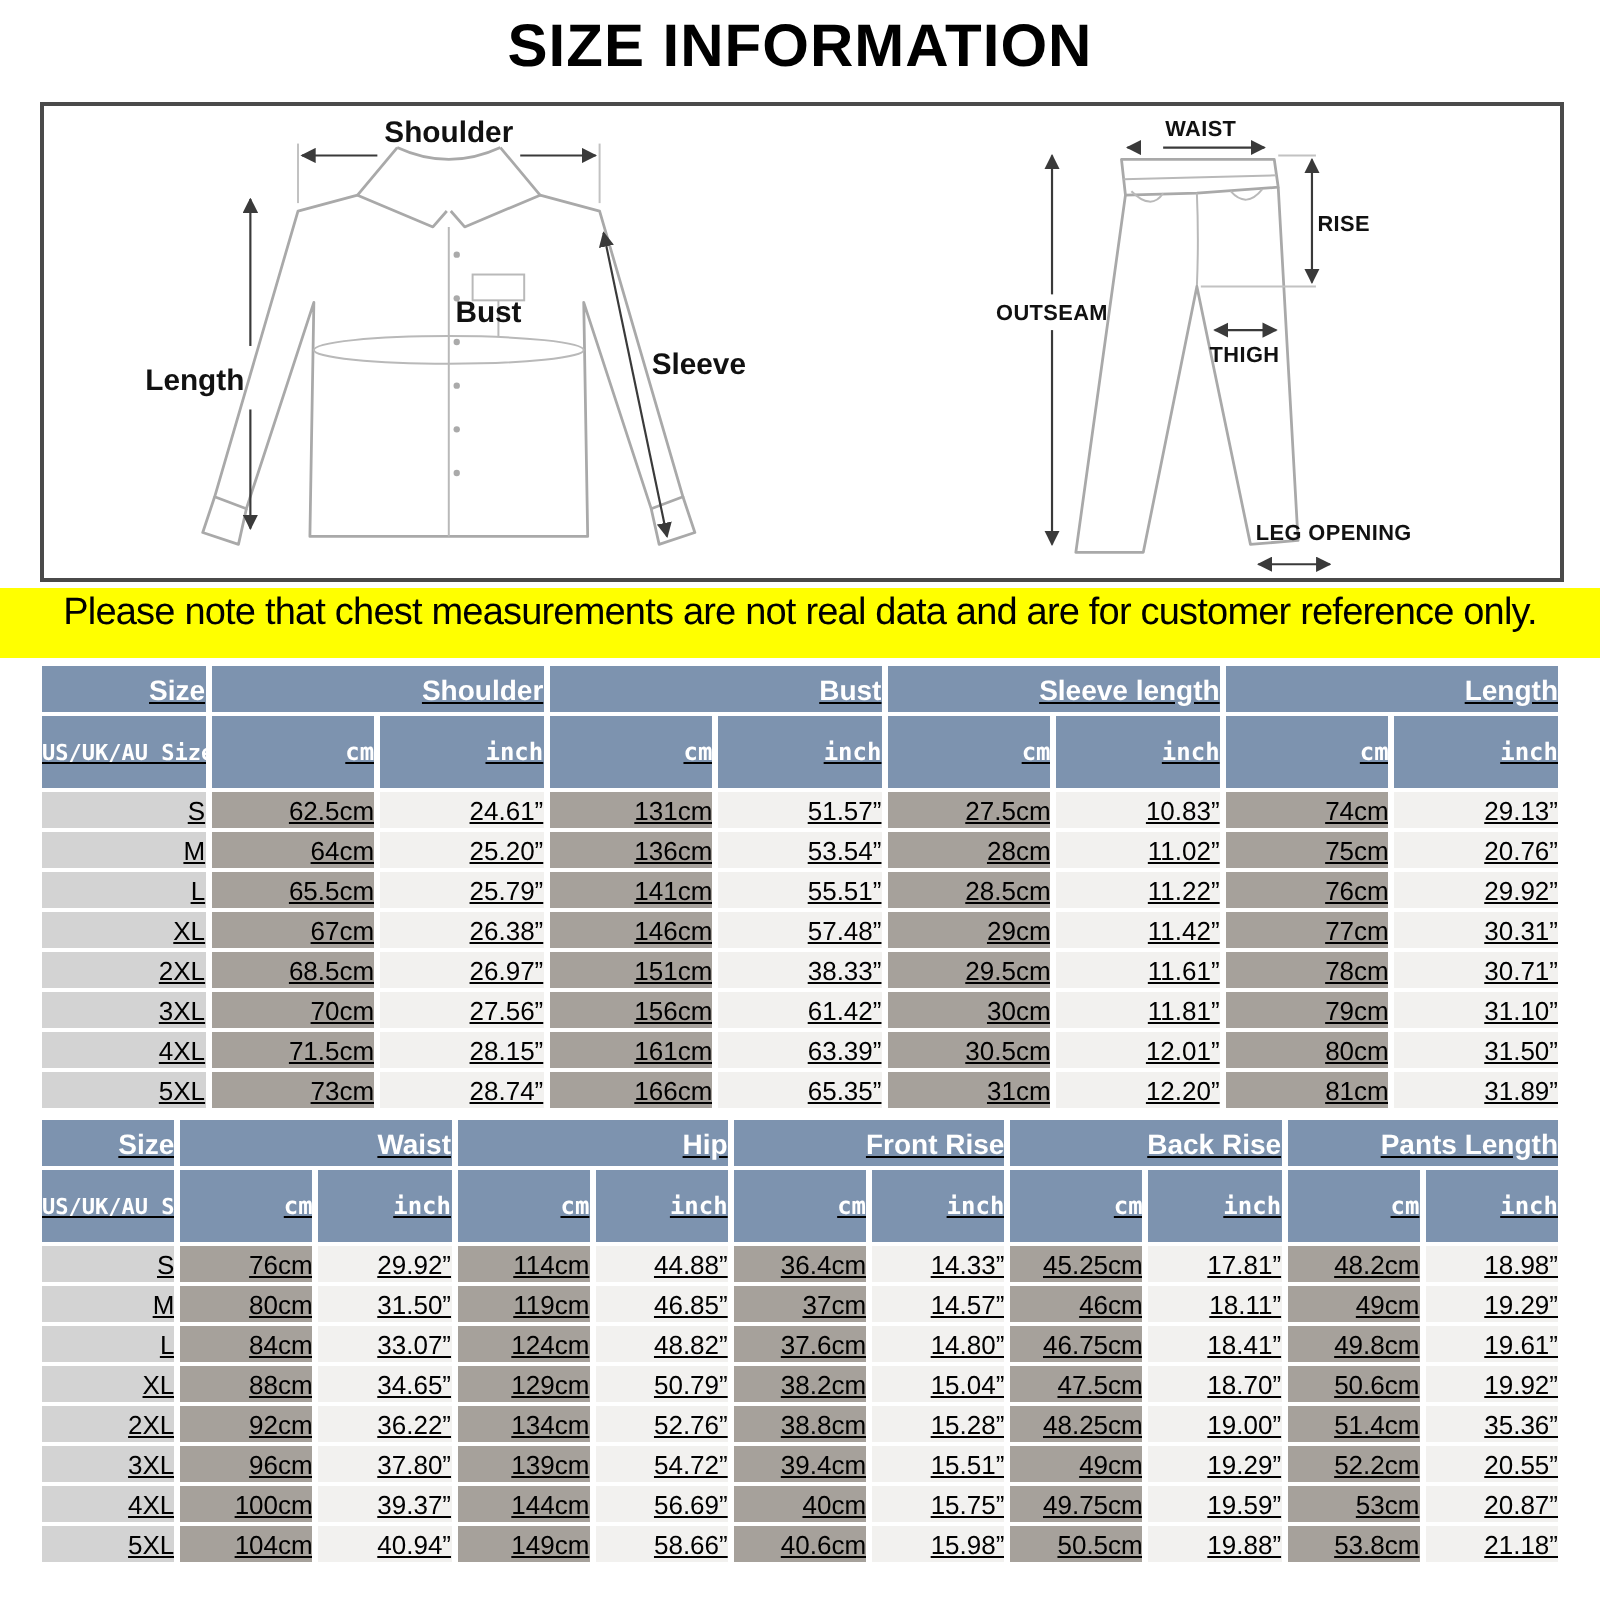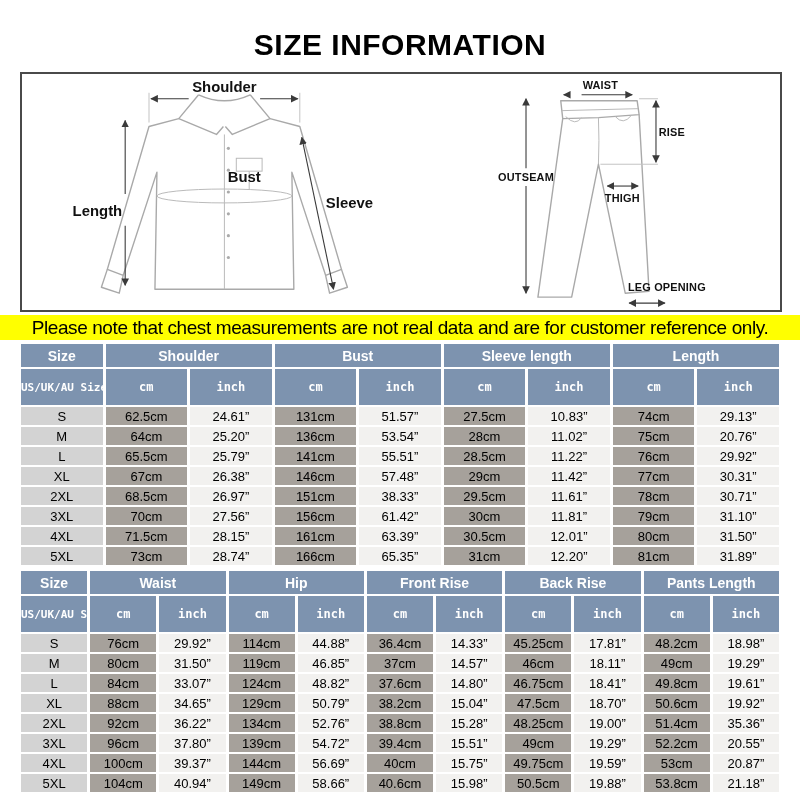--- a/index.html
+++ b/index.html
@@ -1,32 +1,32 @@
 <!DOCTYPE html>
 <html style="--hdr-bg: #7d93af; --size-bg: #d3d3d3; --cm-bg: #a6a19b; --inch-bg: #f2f1ef;"><head>
 <meta charset="utf-8">
 <style>
   html,body{margin:0;padding:0;background:#fff;}
   body{width:800px;height:800px;overflow:hidden;font-family:"Liberation Sans",sans-serif;color:#000;}
   .page{width:800px;height:800px;position:relative;}
 
-  .title{text-align:center;font-size:30px;font-weight:bold;letter-spacing:.5px;padding-top:28px;height:38px;}
+  .title{text-align:center;font-size:30px;font-weight:bold;letter-spacing:.5px;padding-top:7px;height:38px;}
 
   .diagram-box{margin:6px 18px 0 20px;height:236px;border:2px solid #4a4a4a;display:flex;background:#fff;}
   .diagram-box svg{width:50%;height:100%;display:block;}
   .garment{fill:none;stroke:#a9a9a9;stroke-width:1.4;stroke-linejoin:round;}
   .garment-thin{fill:none;stroke:#b9b9b9;stroke-width:1;}
   .meas{fill:none;stroke:#3a3a3a;stroke-width:1.1;}
   .guide{fill:none;stroke:#c2c2c2;stroke-width:1;}
   .lbl-big{font-family:"Liberation Sans",sans-serif;font-size:15px;font-weight:bold;fill:#111;text-anchor:middle;}
   .lbl-sm{font-family:"Liberation Sans",sans-serif;font-size:11px;font-weight:bold;fill:#111;text-anchor:middle;letter-spacing:.2px;}
 
-  .note{margin-top:3px;height:25px;line-height:25px;background:#ffff00;text-align:center;font-size:19px;letter-spacing:-0.4px;white-space:nowrap;overflow:hidden;}
-
-  table.size-table{width:764px;margin:2px auto 0 auto;border-collapse:separate;border-spacing:3px 2px;table-layout:fixed;text-align:center;}
+  .note{margin-top:3px;height:35px;line-height:25px;background:#ffff00;text-align:center;font-size:19px;letter-spacing:-0.4px;white-space:nowrap;overflow:hidden;}
+
+  table.size-table{width:764px;margin:2px auto 0 auto;border-collapse:separate;border-spacing:3px 2px;table-layout:fixed;text-align:right;text-decoration:underline;}
   table.size-table th,table.size-table td{padding:0;overflow:hidden;white-space:nowrap;}
   th.group{background:var(--hdr-bg);color:#fff;font-size:14px;font-weight:bold;height:23px;}
   th.subsize{background:var(--hdr-bg);color:#fff;font-family:"DejaVu Sans Mono",monospace;font-size:11px;font-weight:bold;white-space:pre-line;line-height:13px;height:36px;}
   th.unit{background:var(--hdr-bg);color:#fff;font-family:"DejaVu Sans Mono",monospace;font-size:12px;font-weight:bold;height:30px;}
   td{font-size:13px;height:18px;}
   td.size{background:var(--size-bg);}
   td.cm{background:var(--cm-bg);}
   td.inch{background:var(--inch-bg);}
 </style>
 </head>

